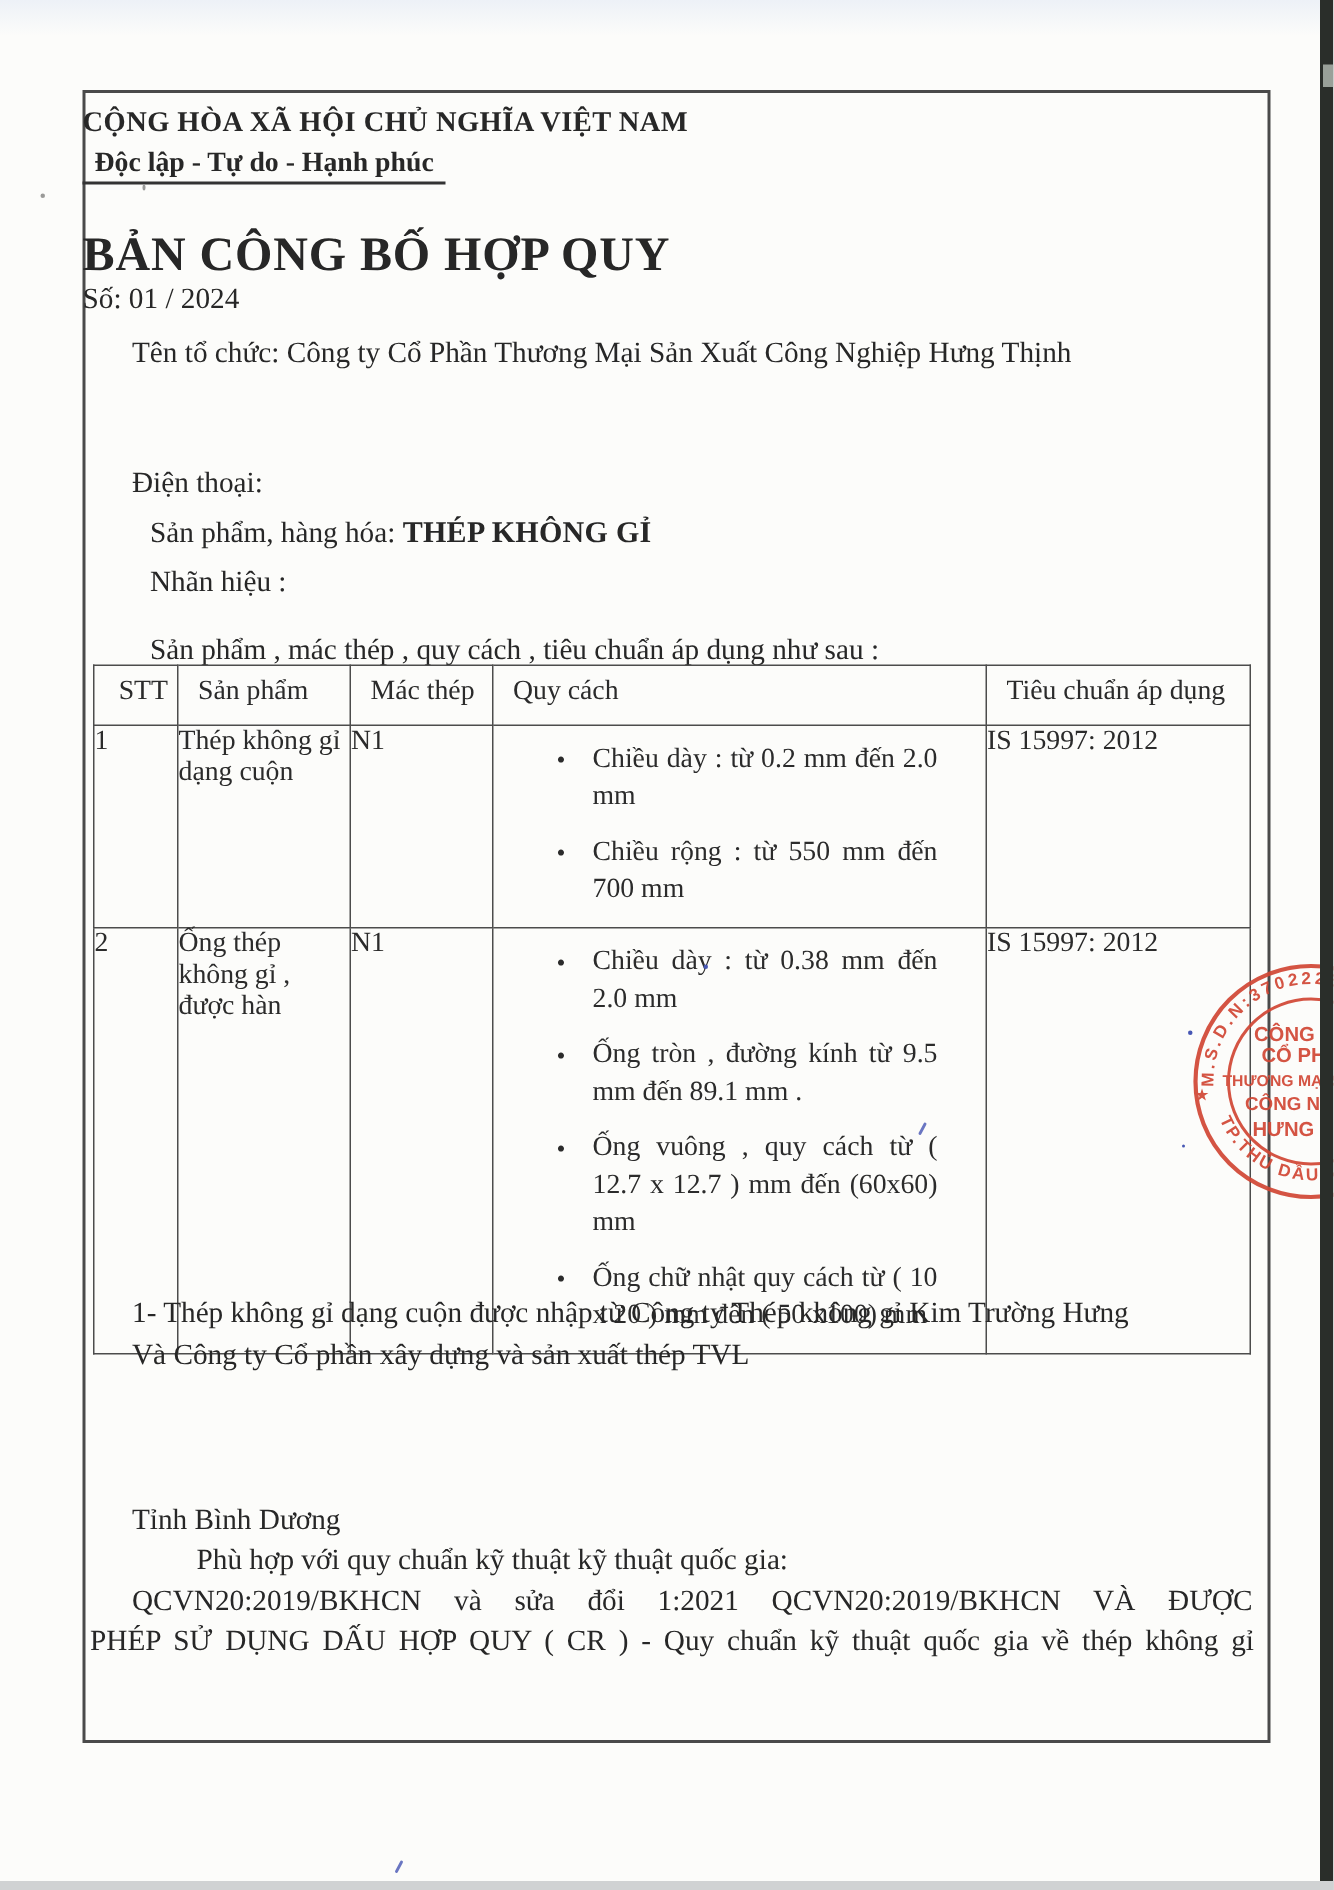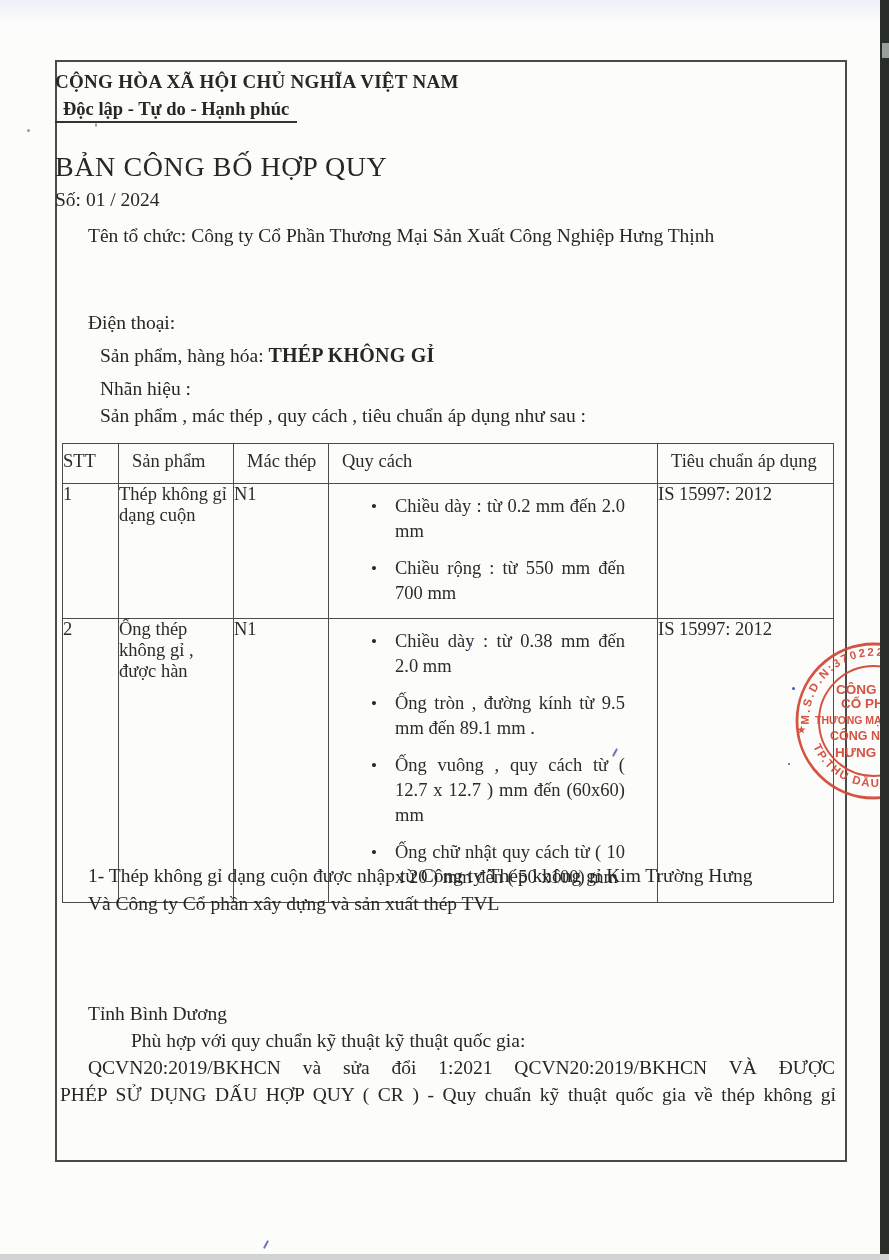--- a/index.html
+++ b/index.html
@@ -19,40 +19,40 @@
   .scan-strip-bottom { position:absolute; left:0; top:1254px; width:889px; height:6px; background:#d0d2d3; z-index:9; }
 
   .doc-frame { position:absolute; left:55px; top:60px; width:792px; height:1102px; border:2px solid #4a4a4a; box-sizing:border-box; }
 
   .abs { position:absolute; }
   .center { left:55px; width:792px; text-align:left; }
 
   .republic { top:71px; font-weight:bold; font-size:19px; letter-spacing:.3px; }
   .motto { top:99px; font-weight:bold; font-size:18.5px; }
   .motto span { border-bottom:2px solid #333; padding:0 8px 2px 8px; }
-  .doc-title { top:151px; font-weight:normal; font-size:28px; letter-spacing:.6px; }
+  .doc-title { top:151px; font-weight:bold; font-size:32px; letter-spacing:.6px; }
   .doc-number { top:189px; font-size:19.5px; }
 
   .body-text { font-size:19.5px; line-height:27.5px; }
   .org       { left:88px; top:222px; width:750px; }
   .address   { left:88px; top:250px; width:748px; }
   .phone     { left:88px; top:309px; }
   .product   { left:100px; top:342px; }
   .product b { font-size:20px; letter-spacing:.2px; }
   .brand     { left:100px; top:375px; }
-  .tbl-intro { left:100px; top:402px; }
+  .tbl-intro { left:100px; top:420px; }
 
   table.spec { position:absolute; left:62px; top:443px; width:771px;
     border-collapse:collapse; table-layout:fixed; font-size:18.5px; color:#2b2b2b; }
   table.spec td, table.spec th { border:1.6px solid #4c4c4c; vertical-align:top; font-weight:normal; text-align:left; padding:0; }
   col.c-stt {width:56px;} col.c-sp {width:115px;} col.c-mt {width:95px;} col.c-qc {width:329px;} col.c-tc {width:176px;}
   tr.hdr { height:40px; }
   tr.r1 { height:100px; } tr.r2 { height:228px; }
   .th-pad { padding:7px 6px 0 13px; display:block; }
-  .th-stt { text-align:left; padding-left:0; }
+  .th-stt { text-align:right; padding-left:0; }
   td.cell-stt { text-align:center; padding-top:9px; }
   td.cell-sp  { padding:9px 10px 0 13px; text-align:justify; }
   td.cell-mt  { text-align:center; padding-top:9px; }
   td.cell-tc  { padding:9px 6px 0 9px; }
   ul.specs { margin:0; padding:10px 32px 0 36px; list-style:none; }
   ul.specs li { position:relative; padding-left:30px; margin-bottom:12px; text-align:justify; line-height:25px; }
   ul.specs li::before { content:"\2022"; position:absolute; left:6px; top:0px; font-size:17px; }
 
   .note { font-size:19.5px; line-height:26.5px; }
   .note1l1 { left:88px; top:863px; width:752px; }

